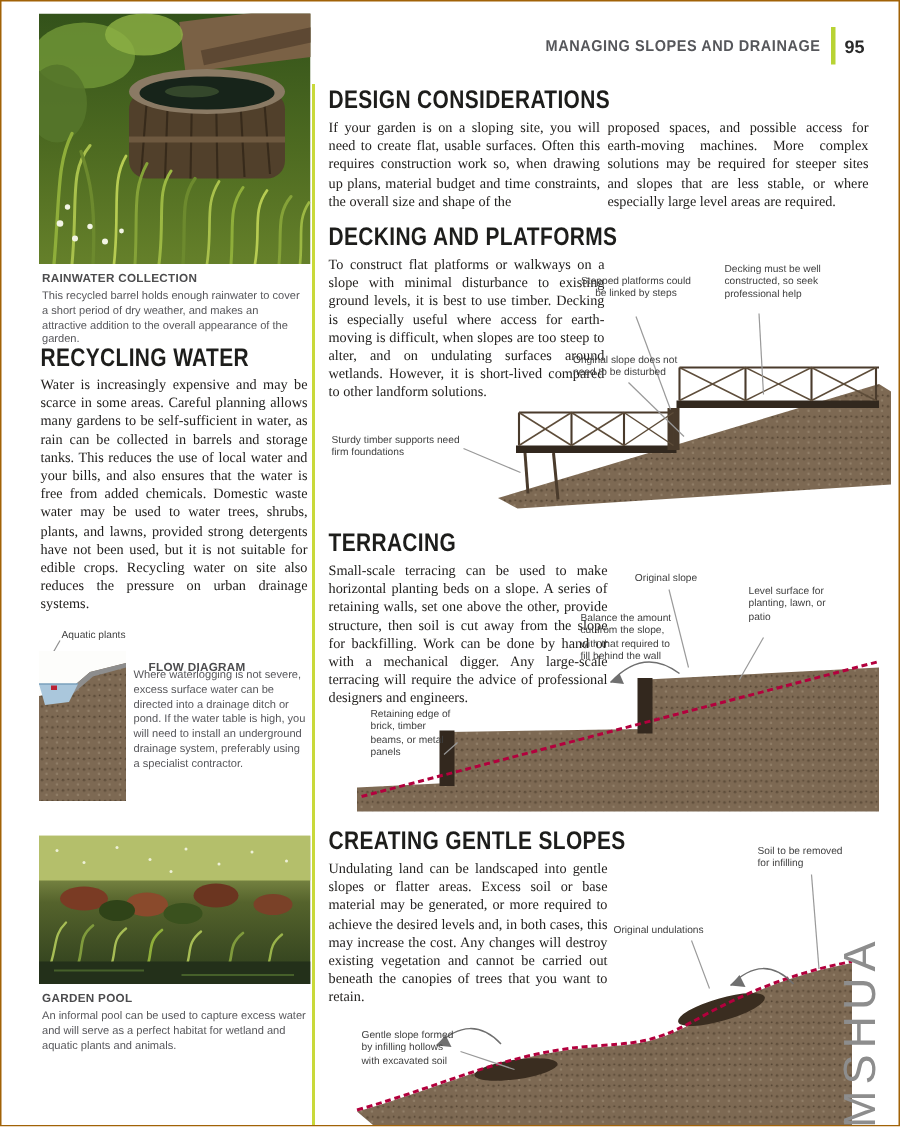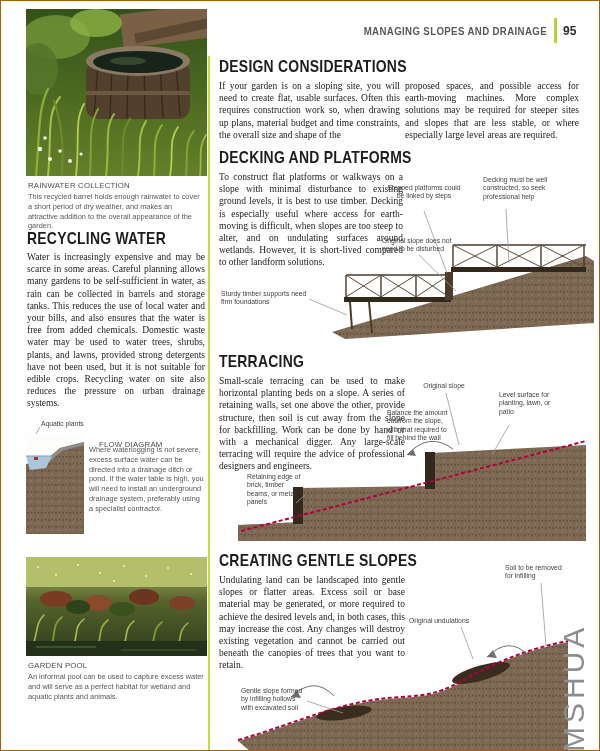--- a/index.html
+++ b/index.html
@@ -5,21 +5,21 @@
   html,body{margin:0;padding:0;background:#ffffff;}
   #page{position:relative;width:600px;height:751px;background:#fff;overflow:hidden;
         font-family:"Liberation Sans",sans-serif;border:1px solid #a16207;box-sizing:border-box;}
   .abs{position:absolute;}
   
   .sec-h{font-family:"Liberation Sans",sans-serif;font-weight:bold;font-size:17px;color:#1d1d1b;
          letter-spacing:.3px;white-space:nowrap;transform:scaleX(.82);transform-origin:0 50%;}
   
   .body-p{font-family:"Liberation Serif",serif;font-size:9.5px;line-height:12.2px;color:#23211f;text-align:justify;}
   
-  .cap-title{font-size:7.8px;font-weight:normal;color:#4c4c4e;letter-spacing:.2px;}
+  .cap-title{font-size:7.8px;font-weight:bold;color:#4c4c4e;letter-spacing:.2px;}
   .cap-text{font-size:7.4px;line-height:9.8px;color:#56565a;}
   
   .dlabel{position:absolute;font-size:6.8px;line-height:8.3px;color:#3f3f3f;}
   .tc{text-align:center;}
   
   .hdr-title{font-weight:bold;font-size:10.5px;color:#56575b;letter-spacing:.4px;text-align:right;
              transform:scaleX(.92);transform-origin:100% 50%;white-space:nowrap;}
   .hdr-num{font-weight:bold;font-size:12px;color:#2a2a2a;}
   .vbar{background:#b8d334;}
   .divider{background:#c9d93a;}

